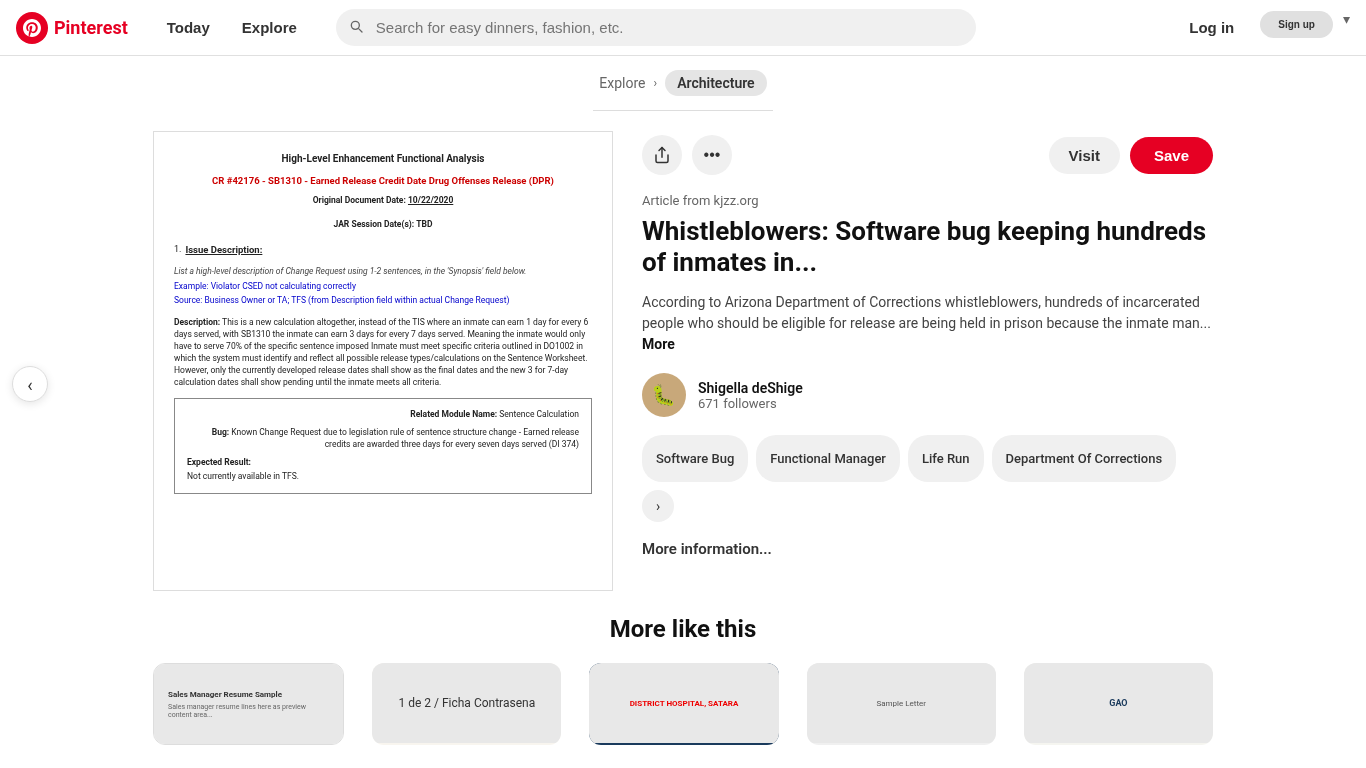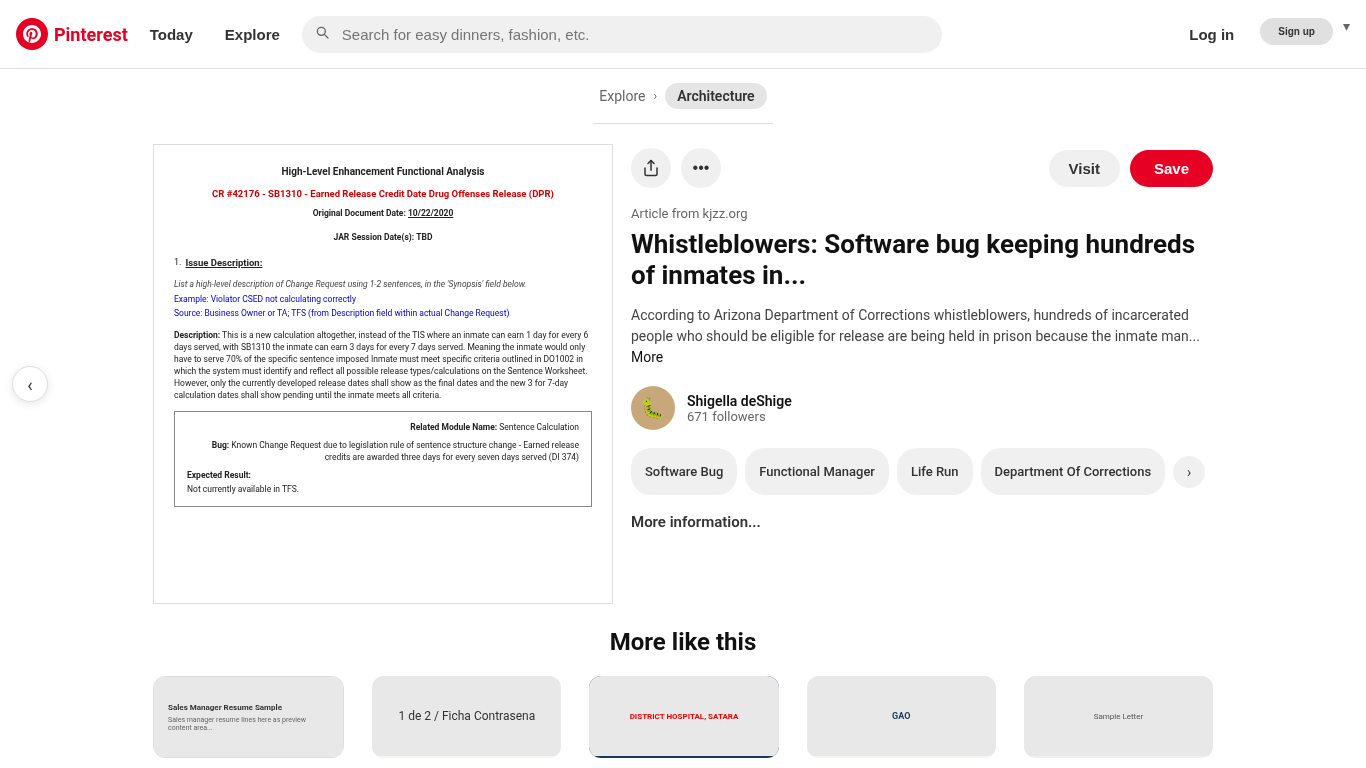--- a/index.html
+++ b/index.html
@@ -4,22 +4,22 @@
   <style>
     * { box-sizing: border-box; margin: 0; padding: 0; }
     body { font-family: -apple-system, BlinkMacSystemFont, 'Segoe UI', Roboto, sans-serif; background: #fff; overflow-x: hidden; }
 
     
     .header {
       display: flex;
       align-items: center;
       padding: 8px 16px;
       border-bottom: 1px solid #e0e0e0;
-      gap: 8px;
-      height: 69px;
+      gap: 25px;
+      height: 56px;
     }
     .pinterest-logo {
       display: flex;
       align-items: center;
       gap: 6px;
       cursor: pointer;
     }
     .pinterest-icon {
       width: 32px;
       height: 32px;
@@ -130,21 +130,21 @@
       font-weight: 600;
       color: #333;
       cursor: pointer;
     }
 
     
     .main-container {
       display: flex;
       max-width: 1100px;
       margin: 0 auto;
-      gap: 18px;
+      gap: 29px;
       padding: 0 20px;
     }
 
     
     .doc-preview {
       width: 460px;
       flex-shrink: 0;
       border: 1px solid #ddd;
       background: white;
       padding: 20px;
@@ -287,21 +287,21 @@
       line-height: 1.2;
     }
     .article-excerpt {
       font-size: 14px;
       color: #444;
       line-height: 1.5;
       margin-bottom: 18px;
     }
     .article-excerpt .more-link {
       color: #111;
-      font-weight: 400;
+      font-weight: 700;
       cursor: pointer;
     }
     .author-row {
       display: flex;
       align-items: center;
       gap: 12px;
       margin-bottom: 18px;
     }
     .author-avatar {
       width: 44px;
@@ -571,26 +571,26 @@
         <div style="font-size:12px; color:#333;">1 de 2 / Ficha Contrasena</div>
       </div>
     </div>
 
     <div class="more-card card-3">
       <div class="more-card-inner">
         <div style="font-size:8px; color:#e00; font-weight:bold;">DISTRICT HOSPITAL, SATARA</div>
       </div>
     </div>
 
+    <div class="more-card card-5">
+      <div class="more-card-inner">
+        <div style="font-size:8px; color:#555;">Sample Letter</div>
+      </div>
+    </div>
+
     <div class="more-card card-4">
       <div class="more-card-inner">
         <div style="font-size:9px; font-weight:bold; color:#1a3a5c;">GAO</div>
       </div>
     </div>
 
-    <div class="more-card card-5">
-      <div class="more-card-inner">
-        <div style="font-size:8px; color:#555;">Sample Letter</div>
-      </div>
-    </div>
-
   </div>
 </div>
 
 </body></html>

